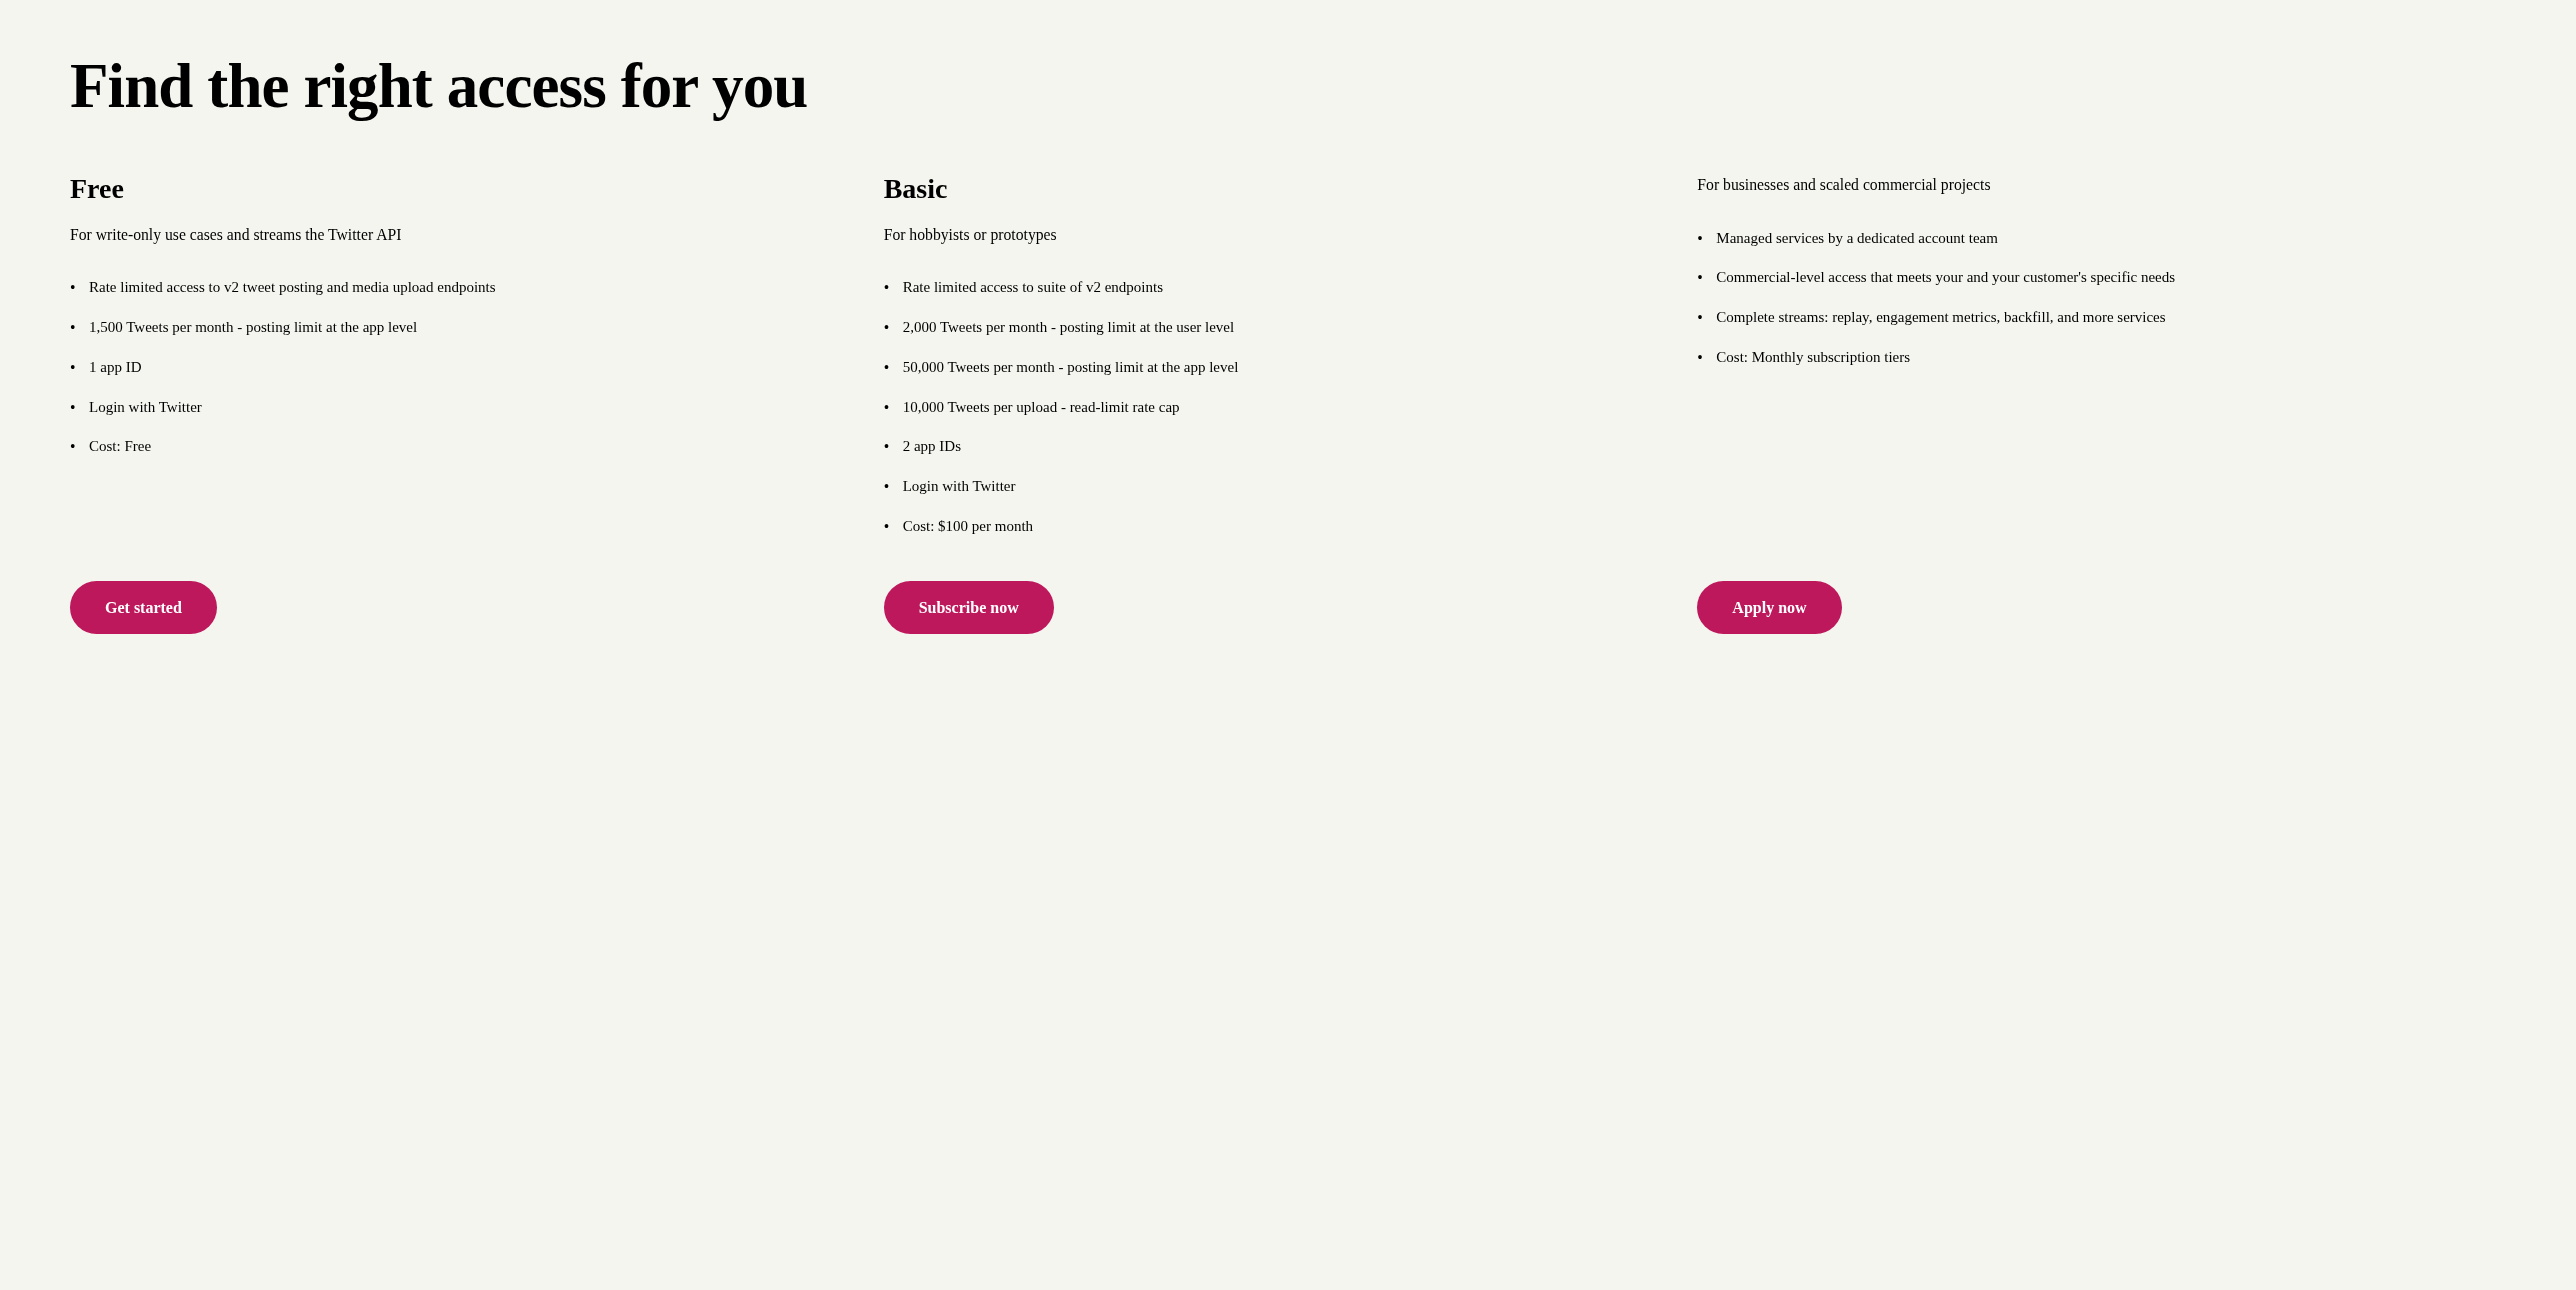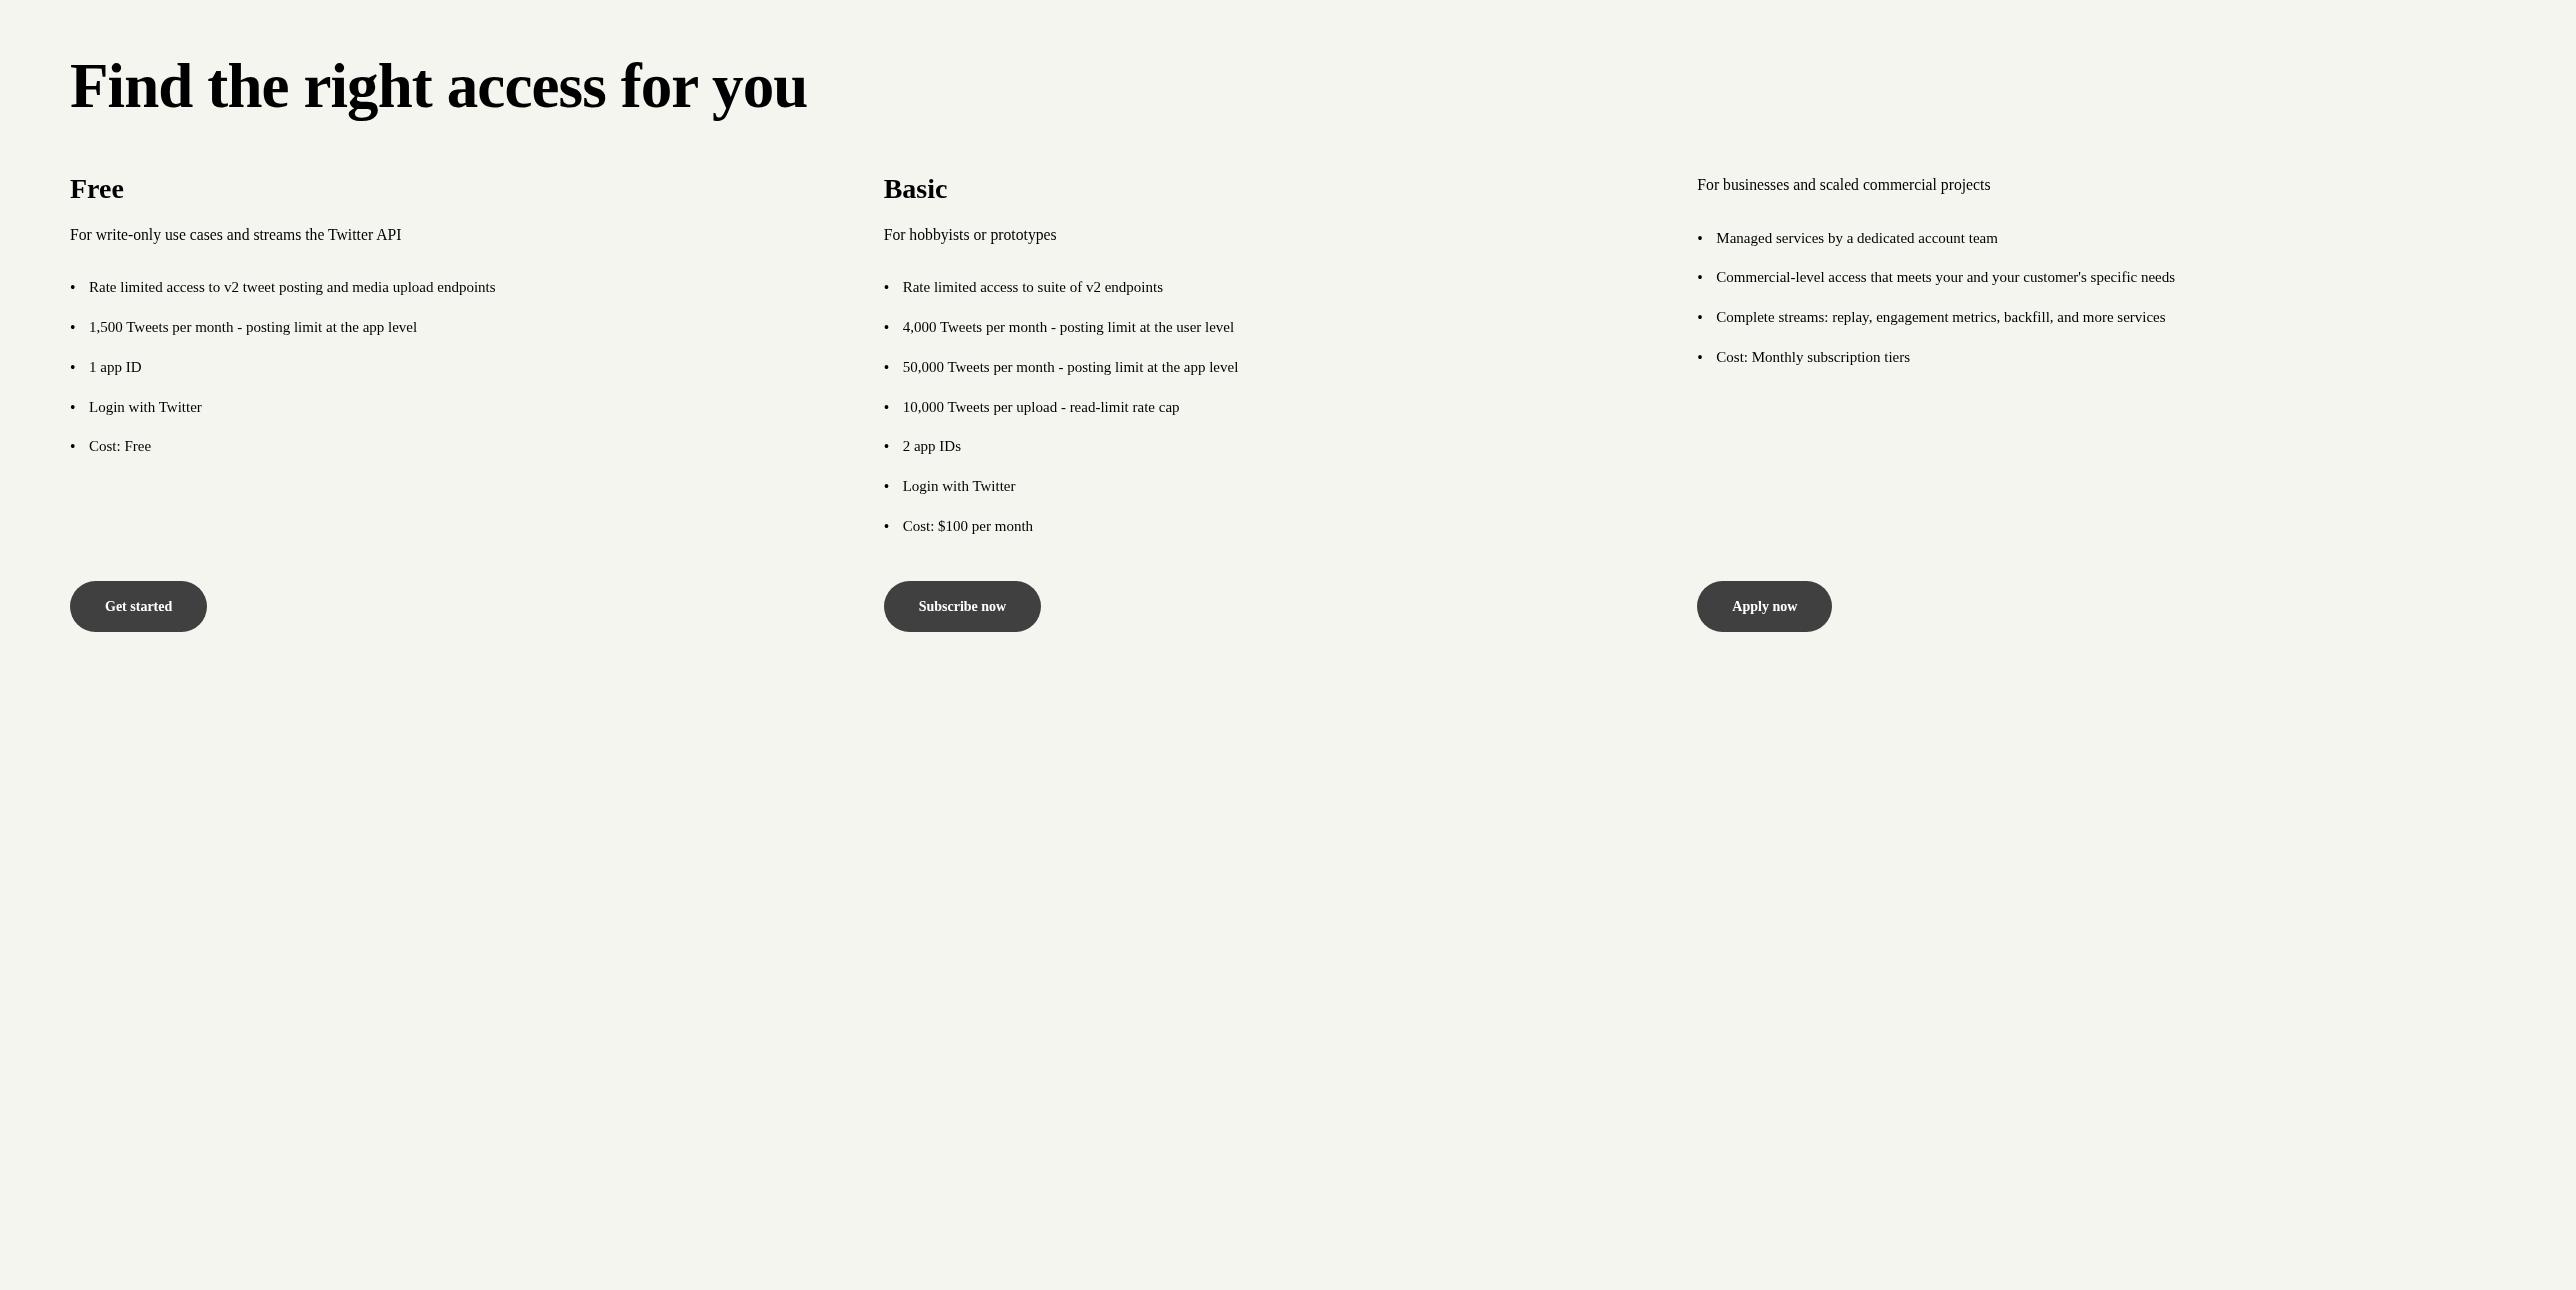--- a/index.html
+++ b/index.html
@@ -74,26 +74,26 @@
     .plan-features li::before {
       content: '•';
       position: absolute;
       left: 0;
       top: 8.7px;
       font-size: 15.7px;
     }
 
     .plan-button {
       display: inline-block;
-      background-color: #404040;
+      background-color: #be185d;
       color: #fff;
       border: none;
       border-radius: 44px;
       padding: 17.4px 35px;
-      font-size: 14px;
+      font-size: 16px;
       font-weight: 700;
       cursor: pointer;
       text-align: center;
       width: fit-content;
       margin-top: auto;
     }
   </style>
 </head>
 <body>
 
@@ -110,21 +110,21 @@
         <li>Login with Twitter</li>
         <li>Cost: Free</li>
       </ul>
       <button class="plan-button">Get started</button>
     </div>
     <div class="plan">
       <h2 class="plan-name">Basic</h2>
       <p class="plan-description">For hobbyists or prototypes</p>
       <ul class="plan-features">
         <li>Rate limited access to suite of v2 endpoints</li>
-        <li>4,000 Tweets per month - posting limit at the user level</li>
+        <li>2,000 Tweets per month - posting limit at the user level</li>
         <li>50,000 Tweets per month - posting limit at the app level</li>
         <li>10,000 Tweets per upload - read-limit rate cap</li>
         <li>2 app IDs</li>
         <li>Login with Twitter</li>
         <li>Cost: $100 per month</li>
       </ul>
       <button class="plan-button">Subscribe now</button>
     </div>
     <div class="plan">
       <p class="plan-description">For businesses and scaled commercial projects</p>

